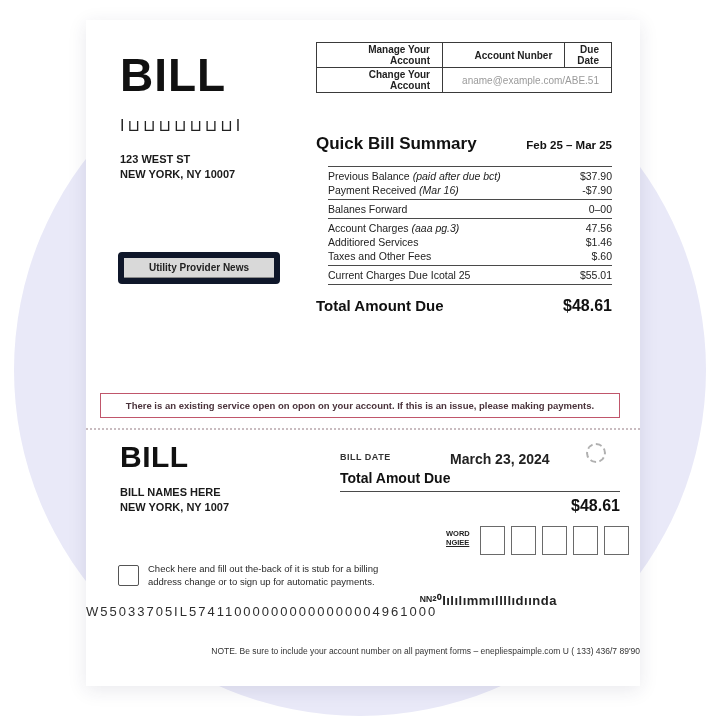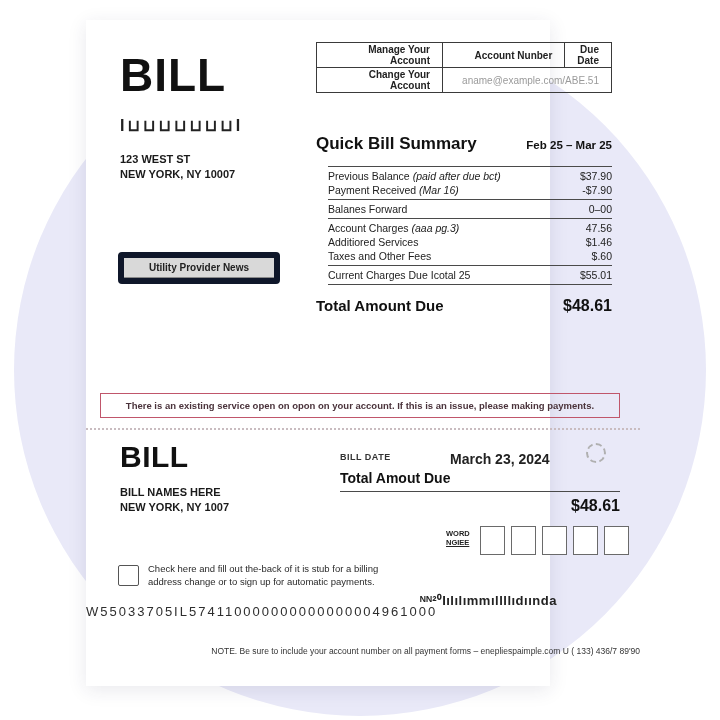--- a/index.html
+++ b/index.html
@@ -1,28 +1,28 @@
 <!DOCTYPE html>
 <html><head>
 <meta charset="utf-8">
 <style>
   html,body{margin:0;padding:0;width:720px;height:720px;background:#ffffff;overflow:hidden;
     font-family:"Liberation Sans", sans-serif;color:#1d1d1d;}
   .stage{position:relative;width:720px;height:720px;}
   .bg-circle{position:absolute;left:14px;top:24px;width:692px;height:692px;border-radius:50%;
     background:#e9e9f8;}
-  .paper{position:absolute;left:86px;top:20px;width:464px;height:666px;background:#ffffff;
+  .paper{position:absolute;left:86px;top:20px;width:554px;height:666px;background:#ffffff;
     box-shadow:0 4px 18px rgba(40,40,80,0.10);}
   
   .logo-big{position:absolute;left:34px;top:28px;font-size:46px;font-weight:800;letter-spacing:1px;color:#111;}
   .acct-table{position:absolute;left:230px;top:22px;width:296px;border:1px solid #3a3a3a;
     border-collapse:collapse;font-size:10px;}
   .acct-table td{border:1px solid #3a3a3a;height:24px;text-align:right;font-weight:bold;color:#222;padding:0 12px;}
   .acct-table td.muted{color:#9a9a9a;font-weight:normal;}
-  .mark-row{position:absolute;left:34px;top:96px;font-size:16px;font-weight:bold;letter-spacing:3px;color:#222;}
+  .mark-row{position:absolute;left:34px;top:96px;font-size:16px;font-weight:normal;letter-spacing:3px;color:#222;}
   .addr{position:absolute;left:34px;top:132px;font-size:11px;font-weight:bold;line-height:15px;color:#1a1a1a;}
   .right-col{position:absolute;left:230px;top:114px;width:296px;}
   .qbs-head{display:flex;justify-content:space-between;align-items:baseline;margin-bottom:12px;}
   .qbs-title{font-size:17px;font-weight:800;color:#111;}
   .qbs-period{font-size:11.5px;font-weight:bold;color:#111;}
   .grp{border-top:1.5px solid #4a4a4a;padding:2px 0;margin-left:12px;}
   .grp.last{border-bottom:1.5px solid #4a4a4a;}
   .srow{display:flex;justify-content:space-between;font-size:10.5px;line-height:14px;color:#222;}
   .srow i{font-style:italic;}
   .total-row{display:flex;justify-content:space-between;align-items:baseline;margin-top:12px;}

